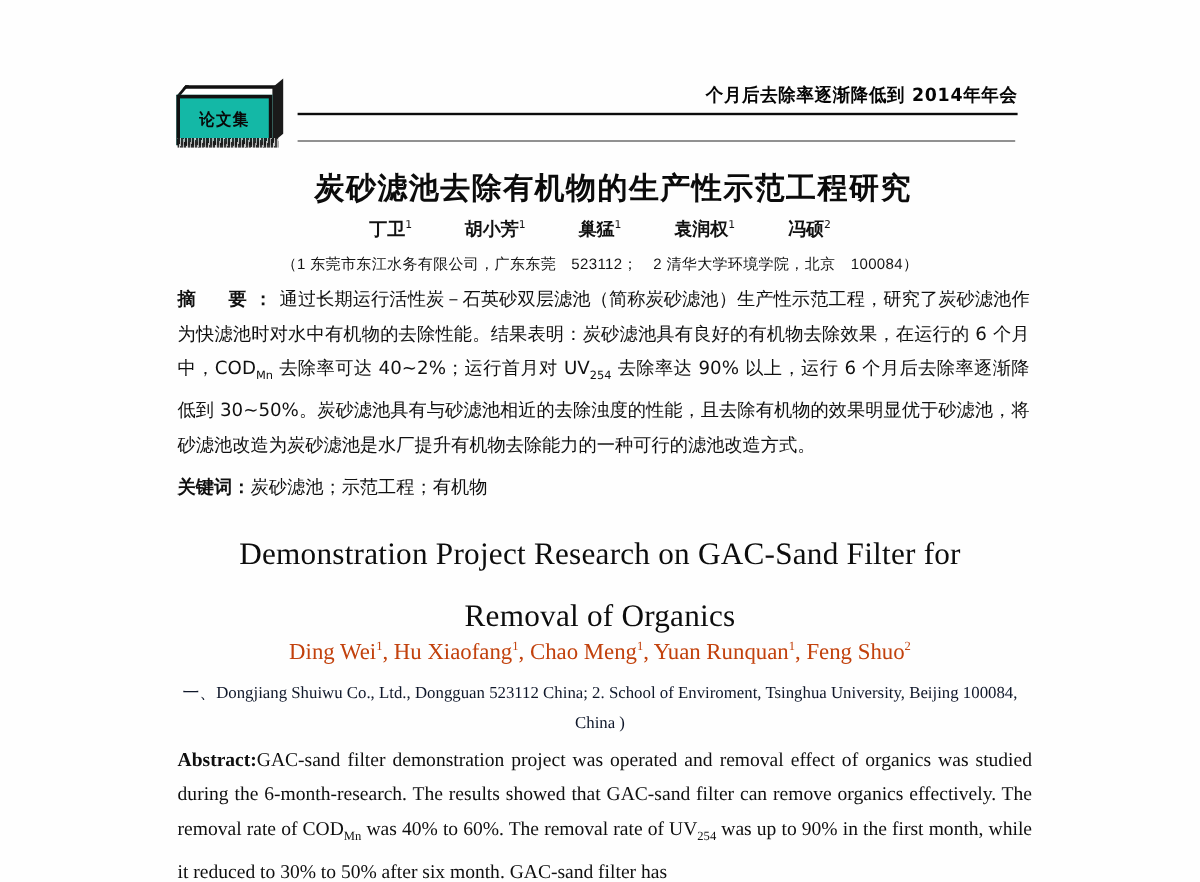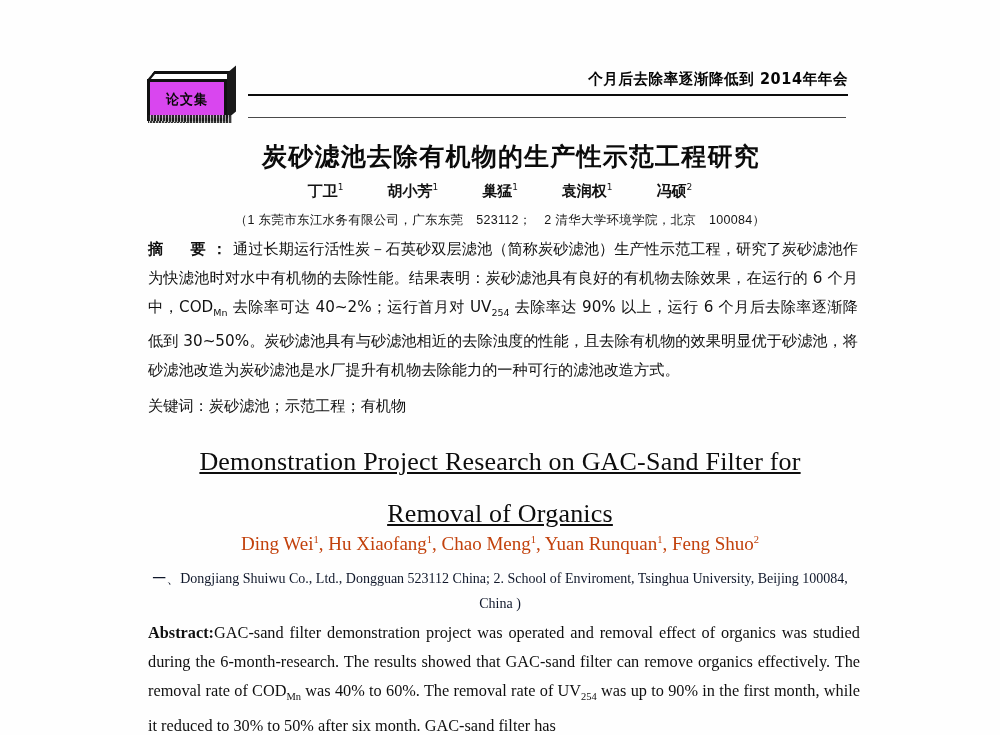--- a/index.html
+++ b/index.html
@@ -67,21 +67,21 @@
     width: 92px;
     height: 52px;
   }
   .badge-face {
     position: absolute;
     left: 2px;
     top: 8px;
     width: 80px;
     height: 42px;
     border: 3px solid #111;
-    background: #d946ef;
+    background: #14b8a6;
     box-sizing: border-box;
     display: flex;
     align-items: center;
     justify-content: center;
   }
   .badge-text {
     font-family: "DejaVu Sans", "Liberation Sans", sans-serif;
     font-size: 13px;
     font-weight: bold;
     color: #090909;
@@ -173,34 +173,33 @@
   .cn-abstract sub { font-size: 9.5px; }
   .cn-keywords {
     position: absolute;
     left: 148px;
     top: 396px;
     width: 710px;
     font-family: "DejaVu Sans", "Liberation Sans", sans-serif;
     font-size: 15.2px;
     color: #101010;
   }
-  .cn-keywords .lbl { font-weight: normal; }
+  .cn-keywords .lbl { font-weight: bold; }
 
   
   .en-title {
     position: absolute;
     left: 0; top: 436px;
     width: 1000px;
     text-align: center;
     font-family: "Liberation Serif", "DejaVu Serif", serif;
     font-size: 26px;
     line-height: 52px;
     color: #0d0d0d;
     letter-spacing: 0.2px;
-    text-decoration: underline;
   }
   .en-authors {
     position: absolute;
     left: 0; top: 533px;
     width: 1000px;
     text-align: center;
     font-family: "Liberation Serif", "DejaVu Serif", serif;
     font-size: 19px;
     color: #c2410c;
   }

